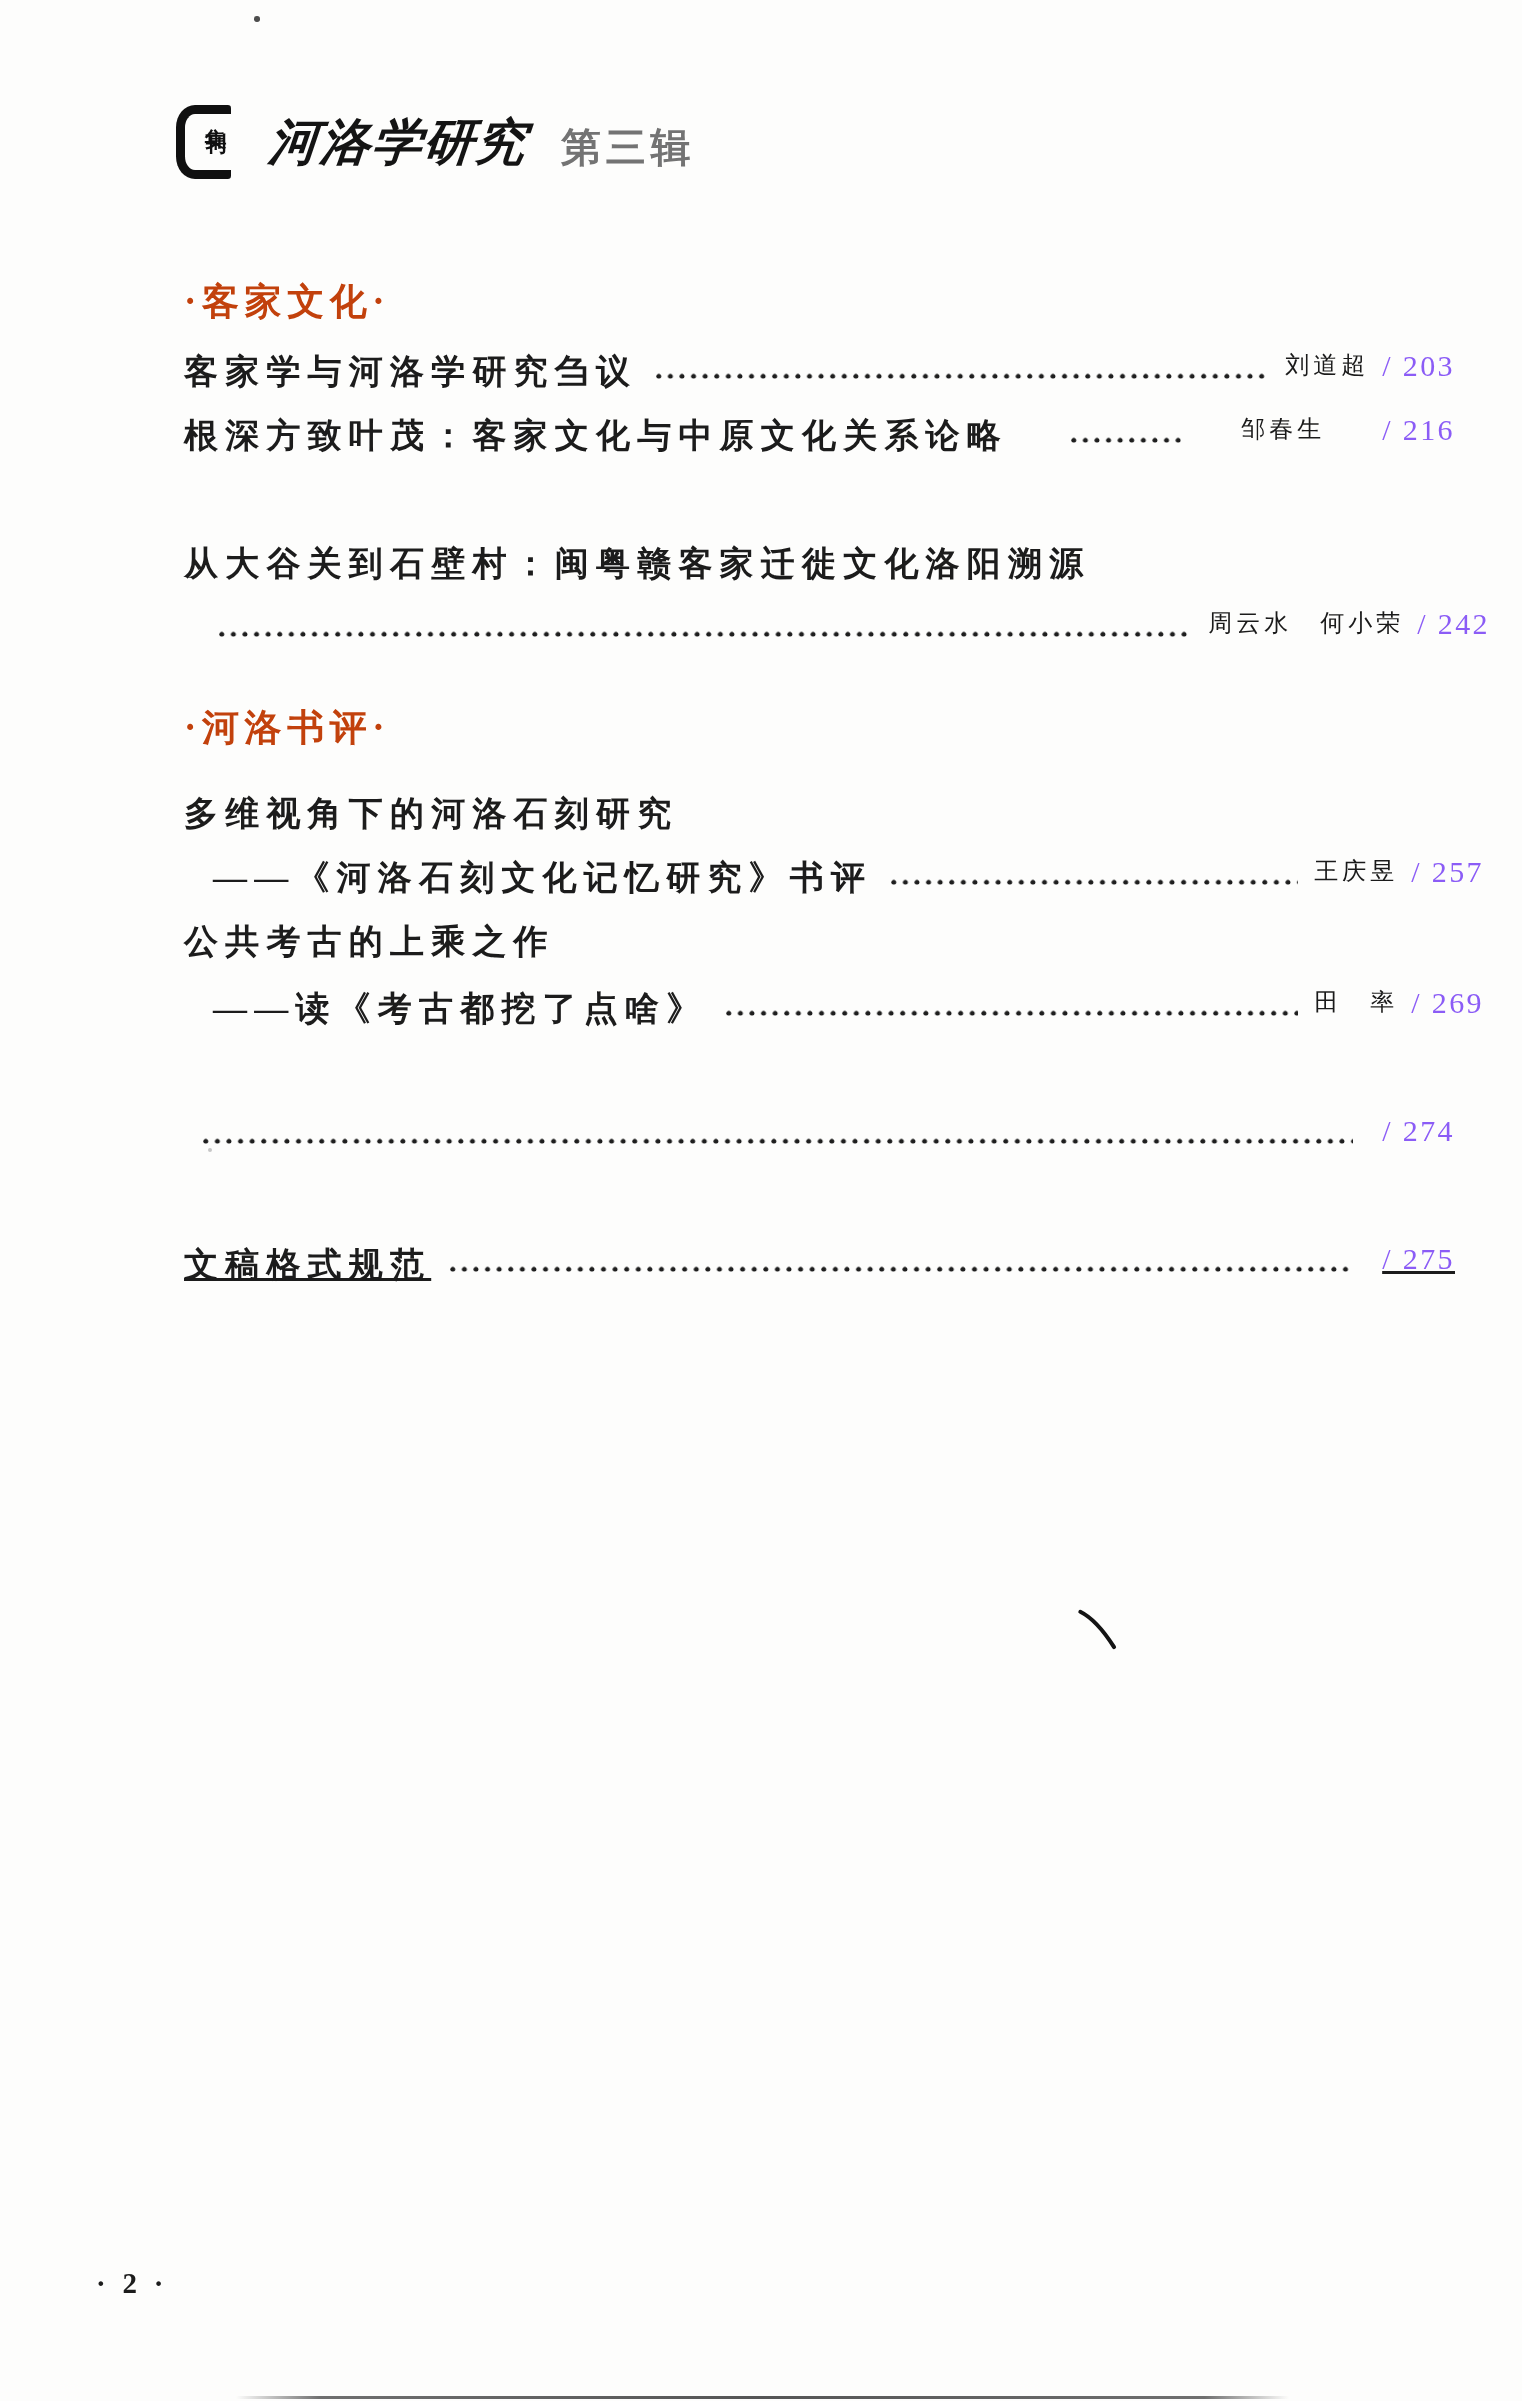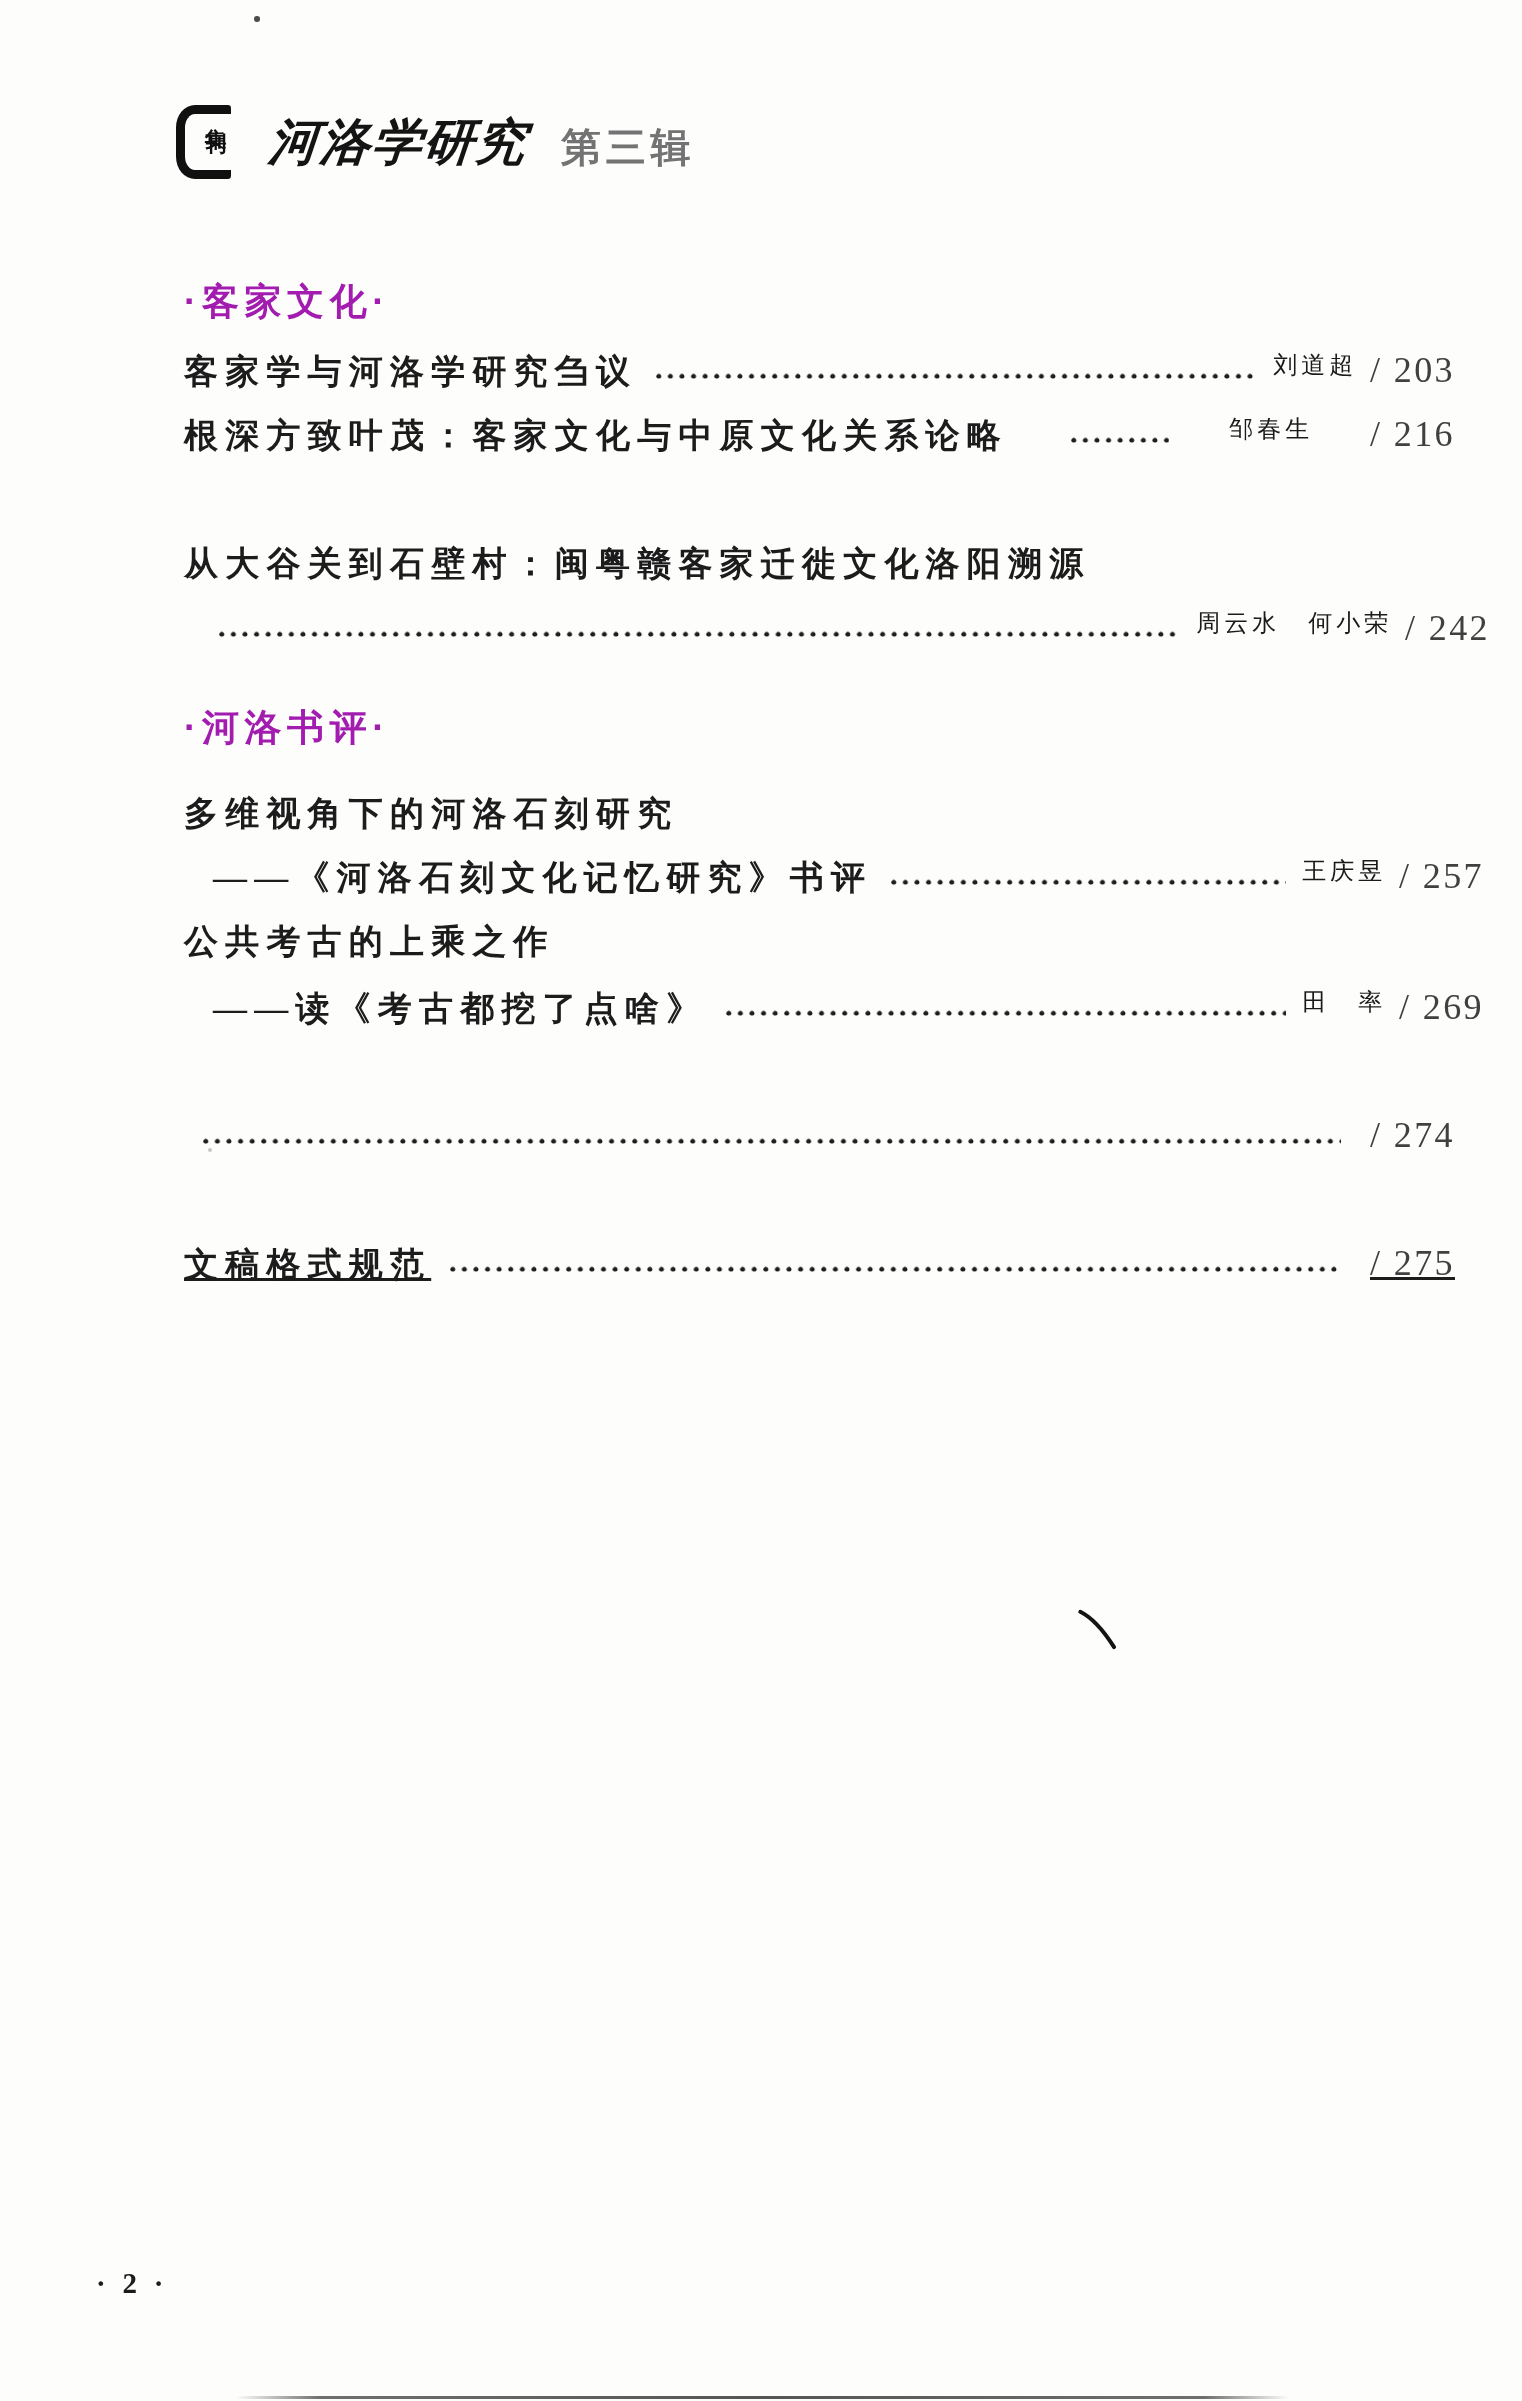--- a/index.html
+++ b/index.html
@@ -33,44 +33,44 @@
   }
   .volume{
     margin-left:34px;
     font-family:"Liberation Sans", sans-serif;
     font-size:40px;font-weight:700;letter-spacing:4.8px;
     white-space:nowrap;color:#737373;transform:translateY(4.8px);
   }
   
   .section-heading{
     position:absolute;left:184px;height:43px;line-height:43px;
-    font-family:Liberation Sans, sans-serif;
+    font-family:Liberation Serif, serif;
     font-size:37px;font-weight:700;letter-spacing:5.6px;
-    white-space:nowrap;color:#a21caf;
+    white-space:nowrap;color:#c2410c;
   }
   
   .row{
     position:absolute;left:184px;width:1271px;height:43px;
     display:flex;align-items:flex-start;
     font-size:34px;font-weight:600;letter-spacing:7.2px;
     white-space:nowrap;color:#1c1c1c;
   }
   .row .t{flex:0 0 auto;}
   .leader{
     flex:1 1 auto;height:5.6px;min-width:22.4px;
     margin:0 16px 0 19px;align-self:center;transform:translateY(5.6px);
     background-image:radial-gradient(circle at 2.8px 2.8px,#1e1e1e 2.2px,transparent 2.8px);
     background-size:11.6px 5.6px;background-repeat:repeat-x;background-position:left center;
   }
   .author{
     flex:0 0 auto;font-size:24px;font-weight:500;letter-spacing:4px;color:#1a1a1a;
   }
   .pageno{
-    flex:0 0 auto;font-size:36px;font-weight:500;letter-spacing:2.4px;
-    margin-left:12.8px;color:#404040;
+    flex:0 0 auto;font-size:30px;font-weight:500;letter-spacing:2.4px;
+    margin-left:12.8px;color:#8b5cf6;
   }
   .indent-dash{padding-left:29px;}
   .indent-dots{padding-left:35px;}
   
   .footer-pageno{
     position:absolute;left:96px;top:2267px;
     font-size:29px;font-weight:600;letter-spacing:4.8px;color:#1c1c1c;
   }
   
   .dot-artifact-top{

